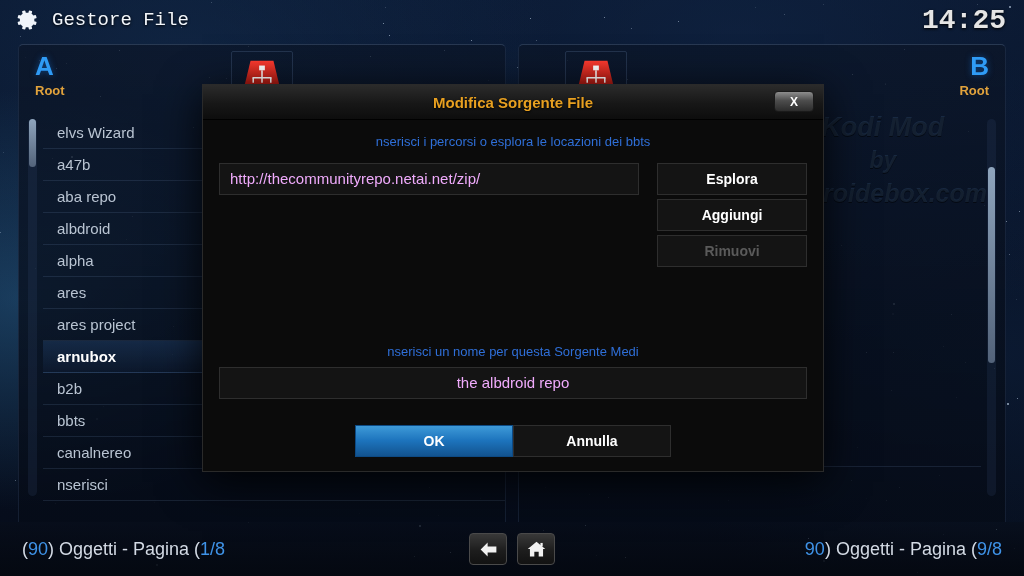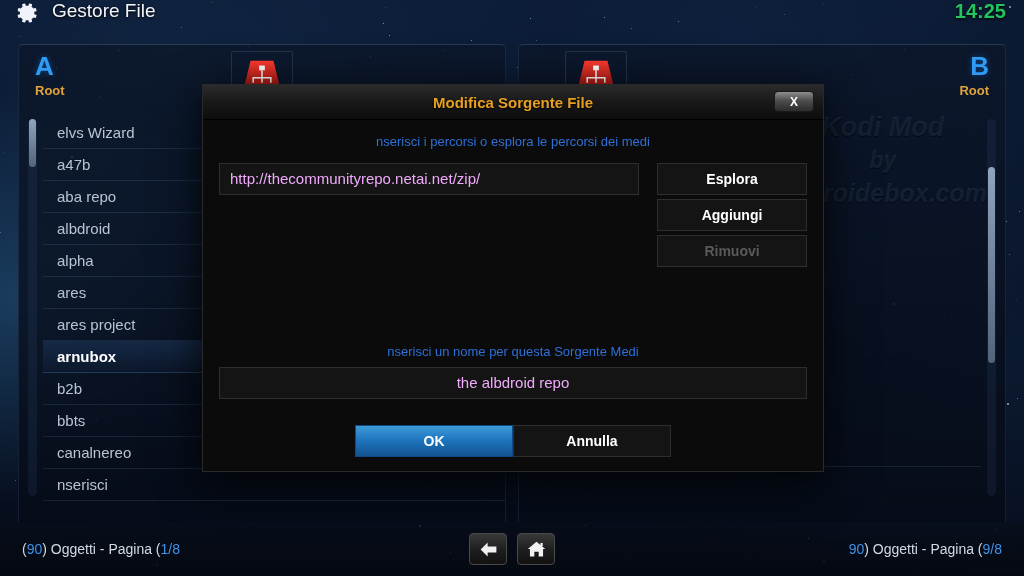--- a/index.html
+++ b/index.html
@@ -25,33 +25,34 @@
   .stars { position: absolute; inset: 0; opacity: .85; }
   .stars i {
     position: absolute; display: block;
     width: 1px; height: 1px; border-radius: 50%;
     background: #cfe2f5;
   }
 
   
   .topbar {
     position: absolute; top: 0; left: 0; right: 0; height: 40px;
-    display: flex; 
+    display: flex; align-items: center;
     padding: 0 18px 0 14px;
     z-index: 6;
+    font-family: Liberation Mono, monospace;
   }
   .gear-icon { width: 26px; height: 26px; flex: 0 0 auto; }
   .app-title {
     margin-left: 12px;
     color: #f2f6fb; font-size: 19px; font-weight: 400;
     text-shadow: 0 1px 3px #000;
   }
   .clock {
     margin-left: auto;
-    color: #22c55e; font-size: 20px; font-weight: bold;
+    color: #e5e5e5; font-size: 28px; font-weight: bold;
     text-shadow: 0 1px 3px #000;
   }
 
   
   .panels {
     position: absolute; top: 40px; left: 0; right: 0; bottom: 54px;
     display: flex; gap: 12px; padding: 4px 18px 0 18px;
     z-index: 2;
   }
   .panel {
@@ -134,21 +135,21 @@
     background: #1f72d0;
   }
 
   
   .bottombar {
     position: absolute; left: 0; right: 0; bottom: 0; height: 54px;
     display: flex; align-items: center; padding: 0 22px;
     background: linear-gradient(180deg, rgba(8,14,26,0.55), rgba(4,8,16,0.92));
     z-index: 5;
   }
-  .status { color: #d3dae4; font-size: 14px; white-space: nowrap; }
+  .status { color: #d3dae4; font-size: 18px; white-space: nowrap; }
   .status .num { color: #3f93e8; }
   .status.right-status { margin-left: auto; }
   .navbtns {
     position: absolute; left: 50%; transform: translateX(-50%);
     display: flex; gap: 10px;
   }
   .navbtn {
     width: 38px; height: 32px; border-radius: 4px;
     background: linear-gradient(180deg, #3a3a3a 0%, #1d1d1d 55%, #121212 100%);
     border: 1px solid #4a4a4a;
@@ -547,21 +548,21 @@
   </div>
 </div>
 
 <div class="dialog">
   <div class="dlg-titlebar">
     <div class="dlg-title">Modifica Sorgente File</div>
     <div class="dlg-close">X</div>
   </div>
 
   <div class="dlg-body">
-    <div class="dlg-label clip">nserisci i percorsi o esplora le percorsi dei medi</div>
+    <div class="dlg-label clip">nserisci i percorsi o esplora le locazioni dei bbts</div>
 
     <div class="row-path">
       <div class="field path">http://thecommunityrepo.netai.net/zip/</div>
       <div class="btncol">
         <div class="dbtn">Esplora</div>
         <div class="dbtn">Aggiungi</div>
         <div class="dbtn disabled">Rimuovi</div>
       </div>
     </div>
 

